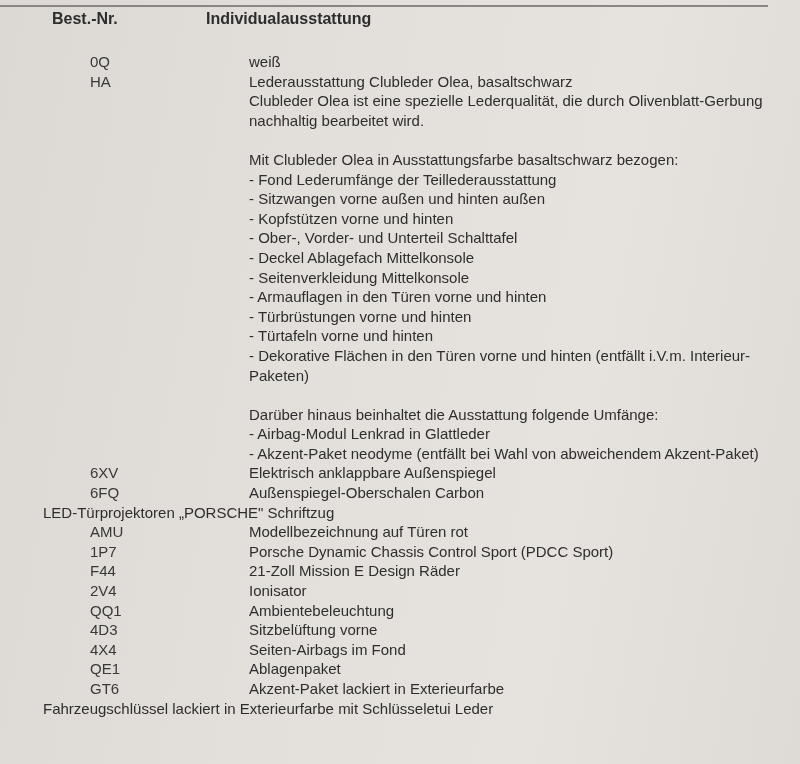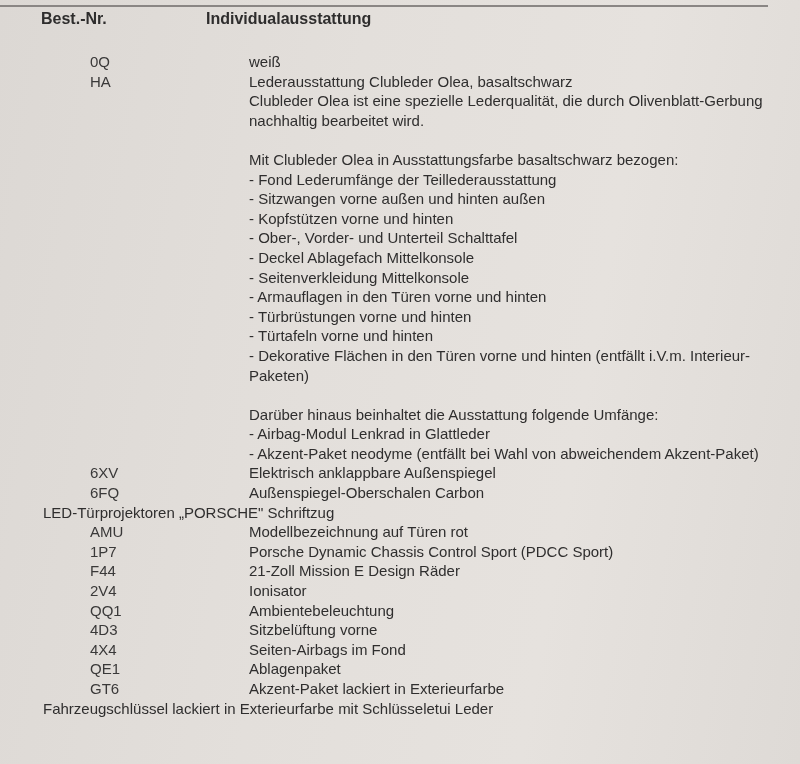--- a/index.html
+++ b/index.html
@@ -8,21 +8,21 @@
     background: linear-gradient(100deg, #dcd8d4 0%, #e3dfdb 40%, #e6e2de 70%, #dedad6 100%);
     font-family: "Liberation Sans", "DejaVu Sans", sans-serif;
     color: #2b2a2a;
     position: relative;
   }
   .rule {
     position: absolute; left: 0; top: 5px; width: 768px; height: 2px;
     background: #8a8684;
   }
   .hdr { position: absolute; top: 10px; font-weight: bold; font-size: 16px; color: #2e2d2d; }
-  .hdr-code { left: 41px; }
+  .hdr-code { left: 52px; }
   .hdr-desc { left: 206px; }
   .rows { position: absolute; top: 52px; left: 0; width: 800px; margin-left: 43px; }
   .row { display: flex; font-size: 15px; line-height: 19.6px; }
   .code { width: 206px; padding-left: 47px; box-sizing: border-box; flex: none; color: #3a3939; }
   .desc { flex: 1; padding-right: 19px; color: #2f2e2e; }
   .desc p { margin: 0; }
   .gap { height: 19.6px; }
 </style>
 </head>
 <body>

